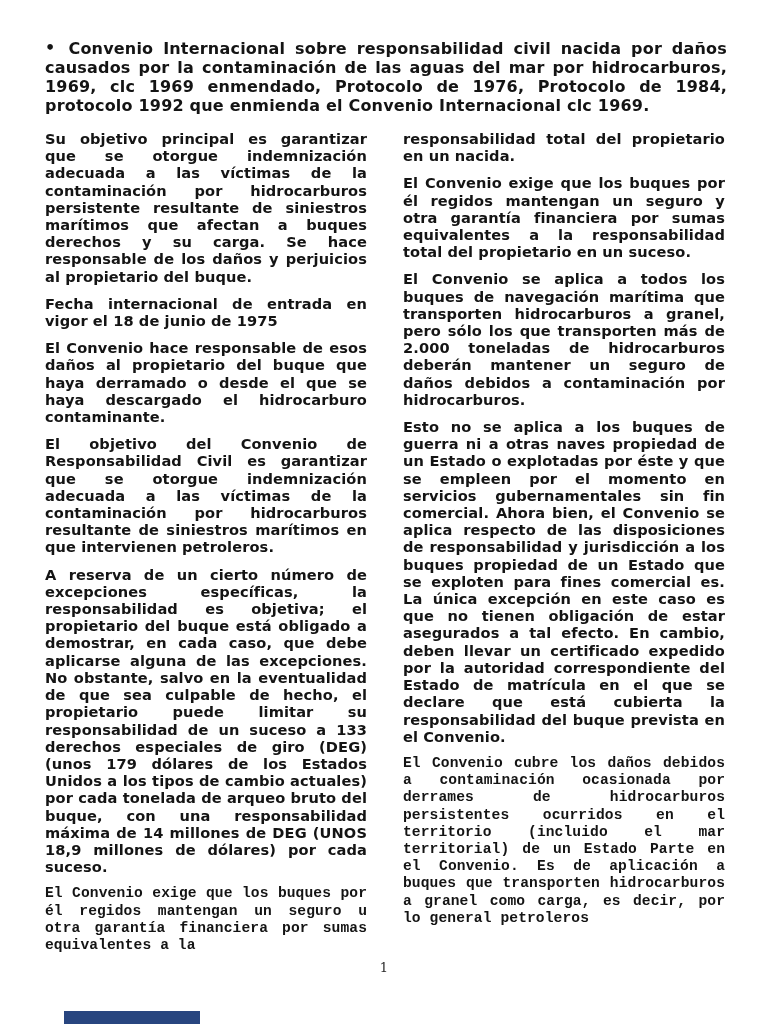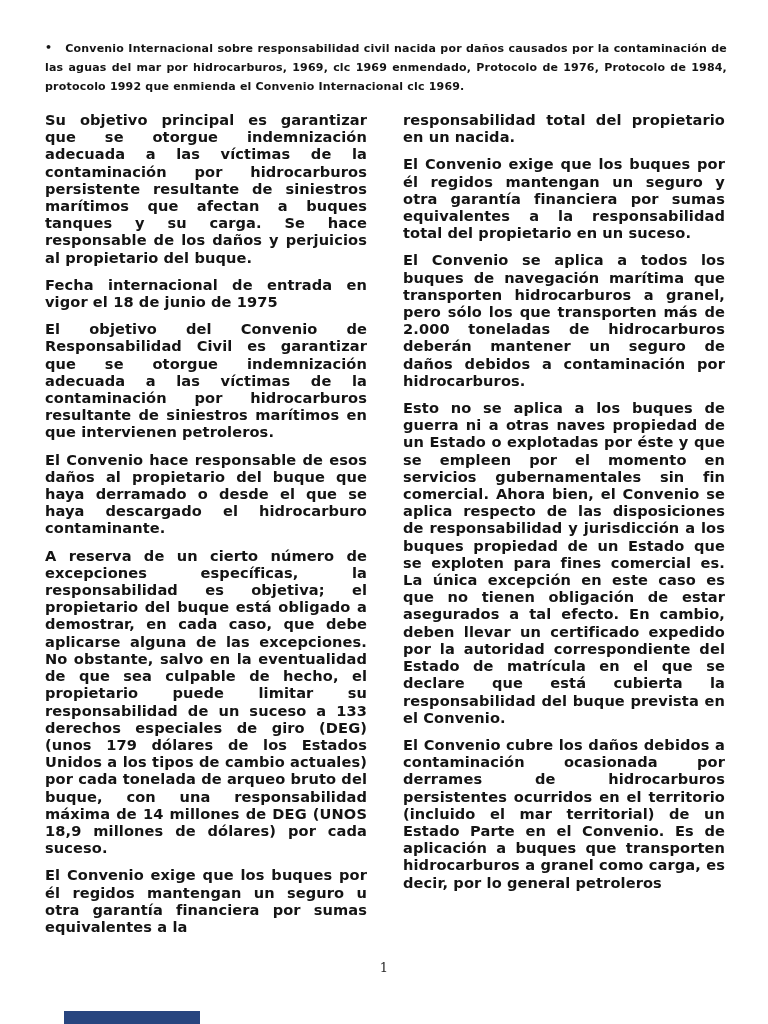--- a/index.html
+++ b/index.html
@@ -18,21 +18,21 @@
     color: #141414;
   }
   .doc {
     position: absolute;
     left: 45px;
     top: 39px;
     width: 682px;
   }
   .title {
     margin: 0 0 15px 0;
-    font-size: 11px;
+    font-size: 16px;
     line-height: 19px;
     letter-spacing: 0.2px;
     text-align: justify;
     text-justify: inter-word;
   }
   .title .bullet {
     display: inline-block;
     padding-right: 13px;
     transform: translateY(-1px);
   }
@@ -44,21 +44,21 @@
     width: 322px;
   }
   .para {
     margin: 0 0 10px 0;
     font-size: 14.6px;
     line-height: 17.2px;
     letter-spacing: 0.1px;
     text-align: justify;
     text-justify: inter-word;
   }
-  .para:last-child { margin-bottom: 0; }
+  .para:last-child { margin-bottom: 0; font-family: Liberation Mono, monospace; }
   .page-number {
     position: absolute;
     top: 960px;
     left: 0;
     width: 100%;
     text-align: center;
     font-family: "DejaVu Serif", serif;
     font-weight: 400;
     font-size: 13px;
     color: #2b2b2b;
@@ -72,24 +72,24 @@
   }
 </style>
 </head>
 <body>
 
 <div class="page" style="color: rgb(20, 20, 20); background: rgb(255, 255, 255);">
   <div class="doc">
     <p class="title"><span class="bullet">•</span><span>Convenio Internacional sobre responsabilidad civil nacida por daños causados por la contaminación de las aguas del mar por hidrocarburos, 1969, clc 1969 enmendado, Protocolo de 1976, Protocolo de 1984, protocolo 1992 que enmienda el Convenio Internacional clc 1969.</span></p>
     <div class="columns">
       <div class="col">
-          <p class="para">Su objetivo principal es garantizar que se otorgue indemnización adecuada a las víctimas de la contaminación por hidrocarburos persistente resultante de siniestros marítimos que afectan a buques tanques y su carga. Se hace responsable de los daños y perjuicios al propietario del buque.</p>
+          <p class="para">Su objetivo principal es garantizar que se otorgue indemnización adecuada a las víctimas de la contaminación por hidrocarburos persistente resultante de siniestros marítimos que afectan a buques derechos y su carga. Se hace responsable de los daños y perjuicios al propietario del buque.</p>
           <p class="para">Fecha internacional de entrada en vigor el 18 de junio de 1975</p>
+          <p class="para">El Convenio hace responsable de esos daños al propietario del buque que haya derramado o desde el que se haya descargado el hidrocarburo contaminante.</p>
           <p class="para">El objetivo del Convenio de Responsabilidad Civil es garantizar que se otorgue indemnización adecuada a las víctimas de la contaminación por hidrocarburos resultante de siniestros marítimos en que intervienen petroleros.</p>
-          <p class="para">El Convenio hace responsable de esos daños al propietario del buque que haya derramado o desde el que se haya descargado el hidrocarburo contaminante.</p>
           <p class="para">A reserva de un cierto número de excepciones específicas, la responsabilidad es objetiva; el propietario del buque está obligado a demostrar, en cada caso, que debe aplicarse alguna de las excepciones. No obstante, salvo en la eventualidad de que sea culpable de hecho, el propietario puede limitar su responsabilidad de un suceso a 133 derechos especiales de giro (DEG) (unos 179 dólares de los Estados Unidos a los tipos de cambio actuales) por cada tonelada de arqueo bruto del buque, con una responsabilidad máxima de 14 millones de DEG (UNOS 18,9 millones de dólares) por cada suceso.</p>
           <p class="para">El Convenio exige que los buques por él regidos mantengan un seguro u otra garantía financiera por sumas equivalentes a la</p>
         </div>
       <div class="col">
           <p class="para">responsabilidad total del propietario en un nacida.</p>
           <p class="para">El Convenio exige que los buques por él regidos mantengan un seguro y otra garantía financiera por sumas equivalentes a la responsabilidad total del propietario en un suceso.</p>
           <p class="para">El Convenio se aplica a todos los buques de navegación marítima que transporten hidrocarburos a granel, pero sólo los que transporten más de 2.000 toneladas de hidrocarburos deberán mantener un seguro de daños debidos a contaminación por hidrocarburos.</p>
           <p class="para">Esto no se aplica a los buques de guerra ni a otras naves propiedad de un Estado o explotadas por éste y que se empleen por el momento en servicios gubernamentales sin fin comercial. Ahora bien, el Convenio se aplica respecto de las disposiciones de responsabilidad y jurisdicción a los buques propiedad de un Estado que se exploten para fines comercial es. La única excepción en este caso es que no tienen obligación de estar asegurados a tal efecto. En cambio, deben llevar un certificado expedido por la autoridad correspondiente del Estado de matrícula en el que se declare que está cubierta la responsabilidad del buque prevista en el Convenio.</p>
           <p class="para">El Convenio cubre los daños debidos a contaminación ocasionada por derrames de hidrocarburos persistentes ocurridos en el territorio (incluido el mar territorial) de un Estado Parte en el Convenio. Es de aplicación a buques que transporten hidrocarburos a granel como carga, es decir, por lo general petroleros</p>
         </div>

